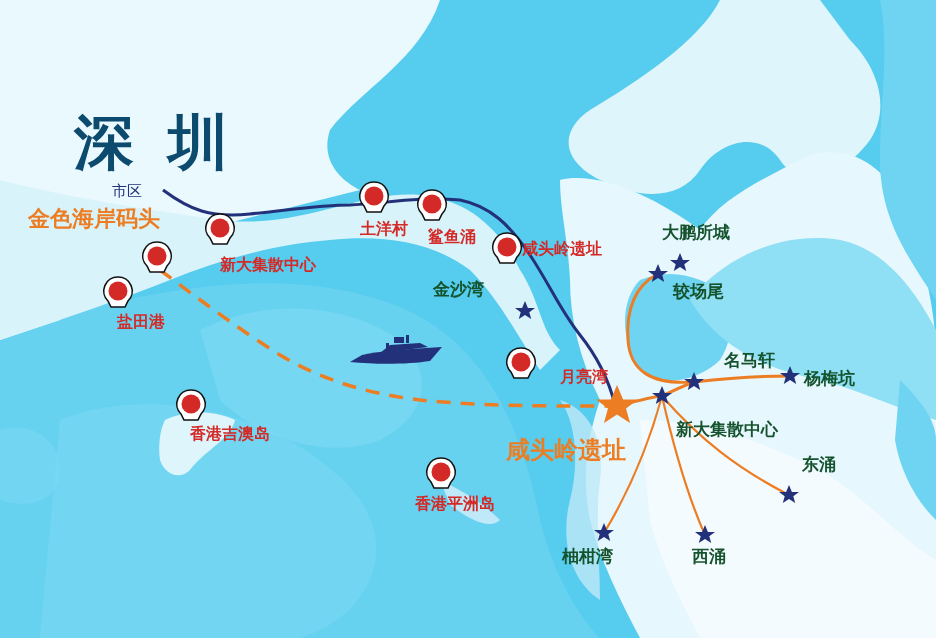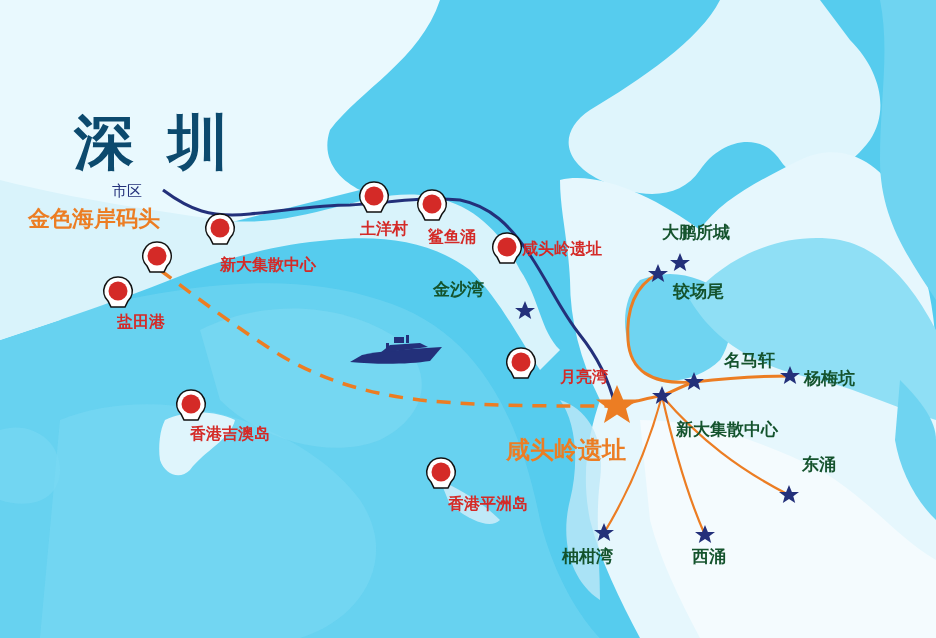--- a/index.html
+++ b/index.html
@@ -103,21 +103,21 @@
 <div class="lbl" style="left:112px;top:184px;color:#23307a;font-size:15px;font-weight:normal;">市区</div>
 <div class="lbl orange" style="left:28px;top:208px;font-size:22px;">金色海岸码头</div>
 <div class="lbl red" style="left:117px;top:314px;">盐田港</div>
 <div class="lbl red" style="left:220px;top:257px;">新大集散中心</div>
 <div class="lbl red" style="left:360px;top:221px;">土洋村</div>
 <div class="lbl red" style="left:428px;top:229px;">鲨鱼涌</div>
 <div class="lbl red" style="left:522px;top:241px;">咸头岭遗址</div>
 <div class="lbl navy" style="left:433px;top:281px;">金沙湾</div>
 <div class="lbl red" style="left:560px;top:369px;">月亮湾</div>
 <div class="lbl red" style="left:190px;top:426px;">香港吉澳岛</div>
-<div class="lbl red" style="left:448px;top:496px;">香港平洲岛</div>
+<div class="lbl red" style="left:415px;top:496px;">香港平洲岛</div>
 <div class="lbl orange" style="left:506px;top:438px;font-size:24px;">咸头岭遗址</div>
 <div class="lbl navy" style="left:662px;top:224px;">大鹏所城</div>
 <div class="lbl navy" style="left:673px;top:283px;">较场尾</div>
 <div class="lbl navy" style="left:702px;top:352px;margin-left:22px;">名马轩</div>
 <div class="lbl navy" style="left:804px;top:370px;">杨梅坑</div>
 <div class="lbl navy" style="left:676px;top:401px;margin-top:20px;">新大集散中心</div>
 <div class="lbl navy" style="left:802px;top:456px;">东涌</div>
 <div class="lbl navy" style="left:692px;top:548px;">西涌</div>
 <div class="lbl navy" style="left:562px;top:548px;">柚柑湾</div>
 

